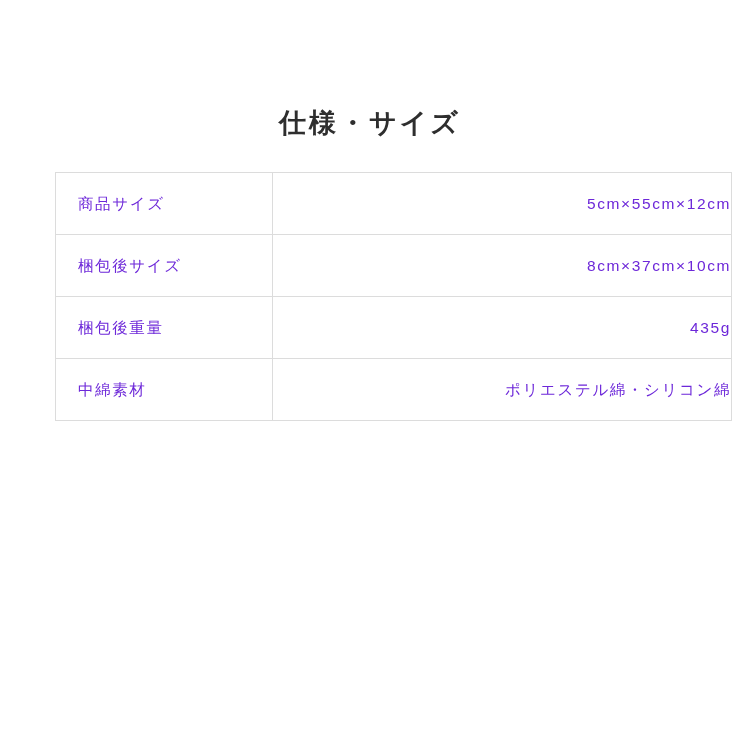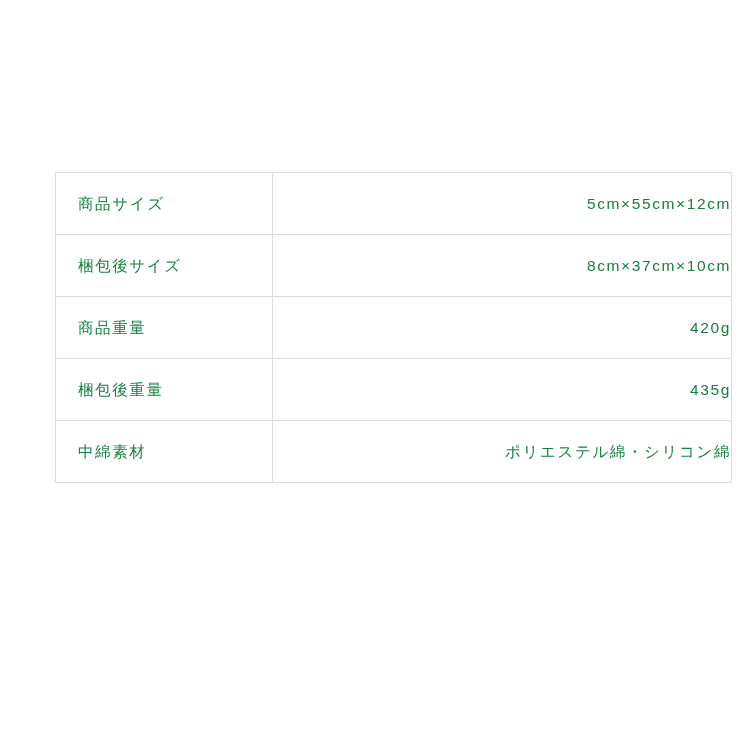--- a/index.html
+++ b/index.html
@@ -44,52 +44,49 @@
     table-layout: fixed;
   }
   table.spec-table tr {
     height: 62px;
   }
   table.spec-table td {
     border: 1px solid #dcdcdc;
     padding: 0 0 0 22px;
     font-size: 15.5px;
     letter-spacing: 1.6px;
-    color: #15803d;
+    color: #6d28d9;
     vertical-align: middle;
     line-height: 1.4;
   }
   table.spec-table td.label {
     width: 194px;
   }
   table.spec-table td.value {
     width: 436px;
     text-align: right;
   }
 </style>
 </head>
 <body>
 
 <div class="page">
 
+  <h1 class="spec-title">仕様・サイズ</h1>
 
   <div class="spec-table-wrap">
     <table class="spec-table">
       <tbody>
         <tr>
           <td class="label">商品サイズ</td>
           <td class="value">5cm×55cm×12cm</td>
         </tr>
         <tr>
           <td class="label">梱包後サイズ</td>
           <td class="value">8cm×37cm×10cm</td>
-        </tr>
-        <tr>
-          <td class="label">商品重量</td>
-          <td class="value">420g</td>
         </tr>
         <tr>
           <td class="label">梱包後重量</td>
           <td class="value">435g</td>
         </tr>
         <tr>
           <td class="label">中綿素材</td>
           <td class="value">ポリエステル綿・シリコン綿</td>
         </tr>
       </tbody>

